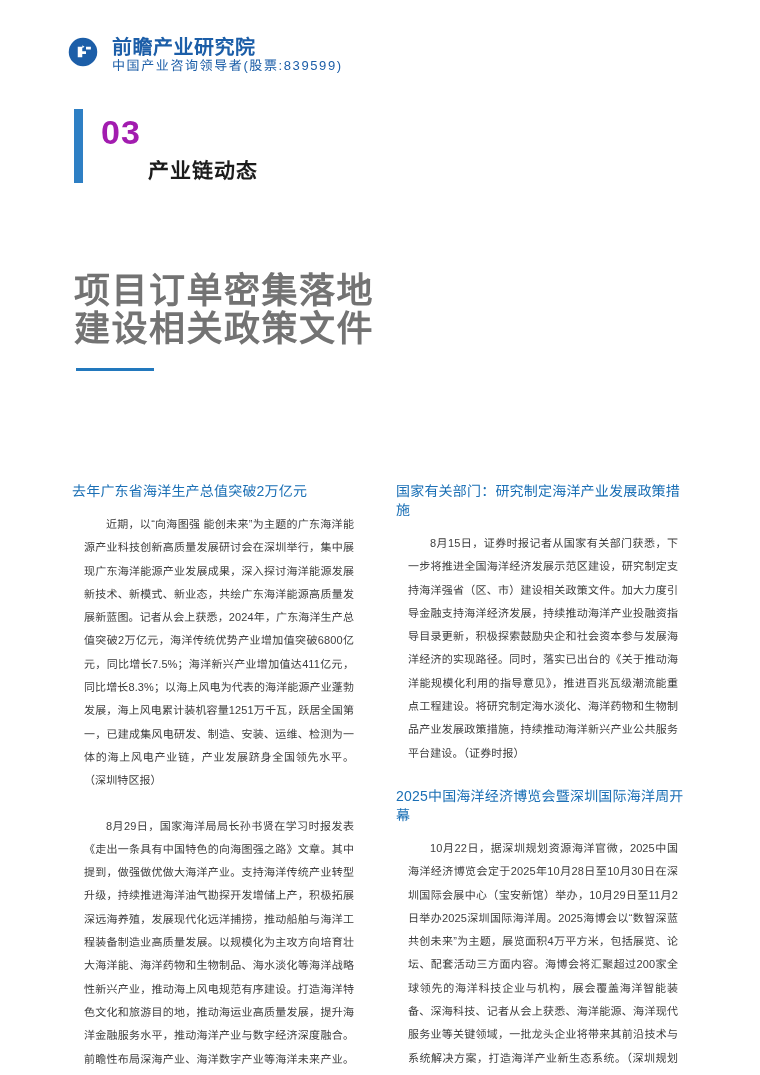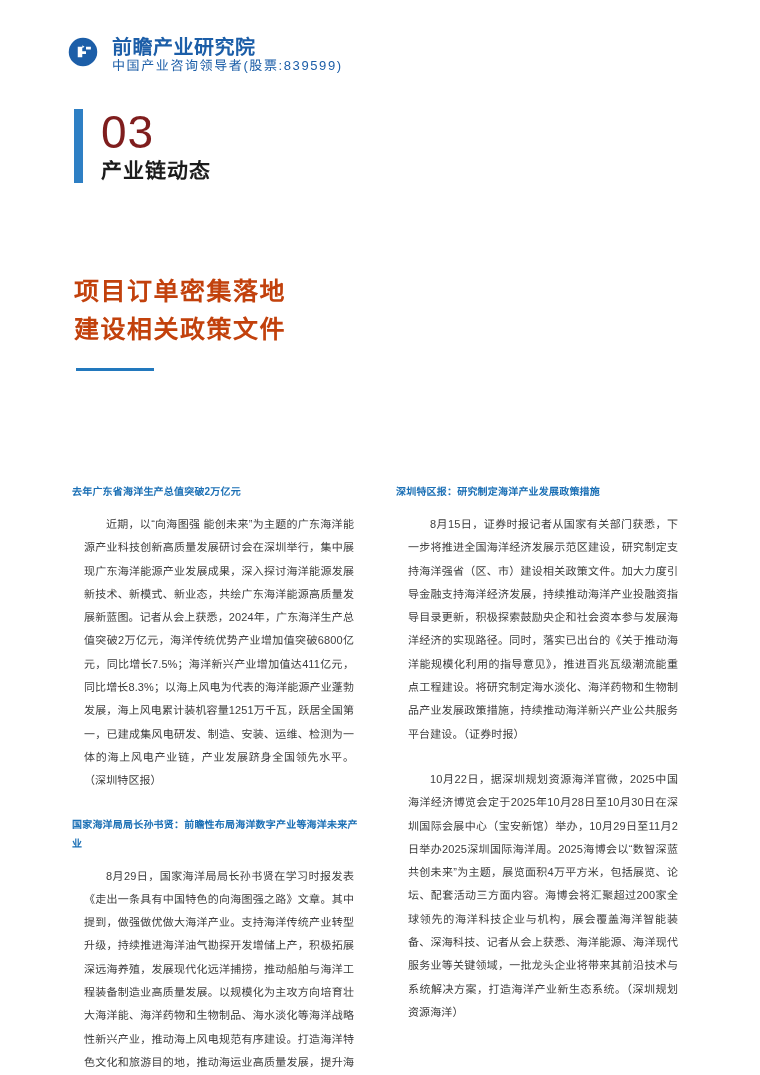--- a/index.html
+++ b/index.html
@@ -71,42 +71,43 @@
     background: #2e7fc4;
     flex: 0 0 auto;
   }
   .section-labels {
     margin-left: 18px;
     display: flex;
     flex-direction: column;
     justify-content: space-between;
   }
   .section-number {
-    font-size: 46px;
-    font-weight: normal;
-    color: #7f1d1d;
+    font-size: 34px;
+    font-weight: bold;
+    color: #a21caf;
     line-height: 46px;
     letter-spacing: 1px;
   }
   .section-title {
     font-size: 21px;
     font-weight: bold;
     color: #1c1c1c;
     line-height: 24px;
     letter-spacing: 1px;
     margin-top: 4px;
+    margin-left: 47px;
   }
 
   
   .main-title {
     position: absolute;
     left: 74px;
     top: 272px;
-    color: #c2410c;
-    font-size: 25px;
+    color: #737373;
+    font-size: 36px;
     font-weight: bold;
     line-height: 38px;
     letter-spacing: 1.5px;
   }
   .main-title .line { display: block; }
   .title-rule {
     position: absolute;
     left: 76px;
     top: 368px;
     width: 78px;
@@ -124,22 +125,22 @@
     gap: 30px;
   }
   .column {
     width: 294px;
   }
   .article + .article {
     margin-top: 22px;
   }
   .article-headline {
     color: #1a6fb5;
-    font-size: 10px;
-    font-weight: bold;
+    font-size: 14px;
+    font-weight: normal;
     line-height: 19px;
     letter-spacing: 0.2px;
     margin: 0 0 4px 0;
   }
   .article-body {
     font-size: 11px;
     line-height: 23.3px;
     color: #3d3d3d;
     text-align: justify;
     text-justify: inter-ideograph;
@@ -180,30 +181,30 @@
   <div class="title-rule"></div>
 
   <div class="columns">
 
     <div class="column">
       <div class="article">
         <h3 class="article-headline">去年广东省海洋生产总值突破2万亿元</h3>
         <p class="article-body">近期，以“向海图强 能创未来”为主题的广东海洋能源产业科技创新高质量发展研讨会在深圳举行，集中展现广东海洋能源产业发展成果，深入探讨海洋能源发展新技术、新模式、新业态，共绘广东海洋能源高质量发展新蓝图。记者从会上获悉，2024年，广东海洋生产总值突破2万亿元，海洋传统优势产业增加值突破6800亿元，同比增长7.5%；海洋新兴产业增加值达411亿元，同比增长8.3%；以海上风电为代表的海洋能源产业蓬勃发展，海上风电累计装机容量1251万千瓦，跃居全国第一，已建成集风电研发、制造、安装、运维、检测为一体的海上风电产业链，产业发展跻身全国领先水平。（深圳特区报）</p>
       </div>
       <div class="article">
-        <h3 class="article-headline">国家海洋局局长孙书贤：前瞻性布局海洋数字产业等海洋未来产业</h3>
         <p class="article-body">8月29日，国家海洋局局长孙书贤在学习时报发表《走出一条具有中国特色的向海图强之路》文章。其中提到，做强做优做大海洋产业。支持海洋传统产业转型升级，持续推进海洋油气勘探开发增储上产，积极拓展深远海养殖，发展现代化远洋捕捞，推动船舶与海洋工程装备制造业高质量发展。以规模化为主攻方向培育壮大海洋能、海洋药物和生物制品、海水淡化等海洋战略性新兴产业，推动海上风电规范有序建设。打造海洋特色文化和旅游目的地，推动海运业高质量发展，提升海洋金融服务水平，推动海洋产业与数字经济深度融合。前瞻性布局深海产业、海洋数字产业等海洋未来产业。（学习时报）</p>
       </div>
     </div>
 
     <div class="column">
       <div class="article">
-        <h3 class="article-headline">深圳特区报：研究制定海洋产业发展政策措施</h3>
+        <h3 class="article-headline">国家有关部门：研究制定海洋产业发展政策措施</h3>
         <p class="article-body">8月15日，证券时报记者从国家有关部门获悉，下一步将推进全国海洋经济发展示范区建设，研究制定支持海洋强省（区、市）建设相关政策文件。加大力度引导金融支持海洋经济发展，持续推动海洋产业投融资指导目录更新，积极探索鼓励央企和社会资本参与发展海洋经济的实现路径。同时，落实已出台的《关于推动海洋能规模化利用的指导意见》，推进百兆瓦级潮流能重点工程建设。将研究制定海水淡化、海洋药物和生物制品产业发展政策措施，持续推动海洋新兴产业公共服务平台建设。（证券时报）</p>
       </div>
       <div class="article">
+        <h3 class="article-headline">2025中国海洋经济博览会暨深圳国际海洋周开幕</h3>
         <p class="article-body">10月22日，据深圳规划资源海洋官微，2025中国海洋经济博览会定于2025年10月28日至10月30日在深圳国际会展中心（宝安新馆）举办，10月29日至11月2日举办2025深圳国际海洋周。2025海博会以“数智深蓝 共创未来”为主题，展览面积4万平方米，包括展览、论坛、配套活动三方面内容。海博会将汇聚超过200家全球领先的海洋科技企业与机构，展会覆盖海洋智能装备、深海科技、记者从会上获悉、海洋能源、海洋现代服务业等关键领域，一批龙头企业将带来其前沿技术与系统解决方案，打造海洋产业新生态系统。（深圳规划资源海洋）</p>
       </div>
     </div>
 
   </div>
 
 </div>
 
 </body></html>

